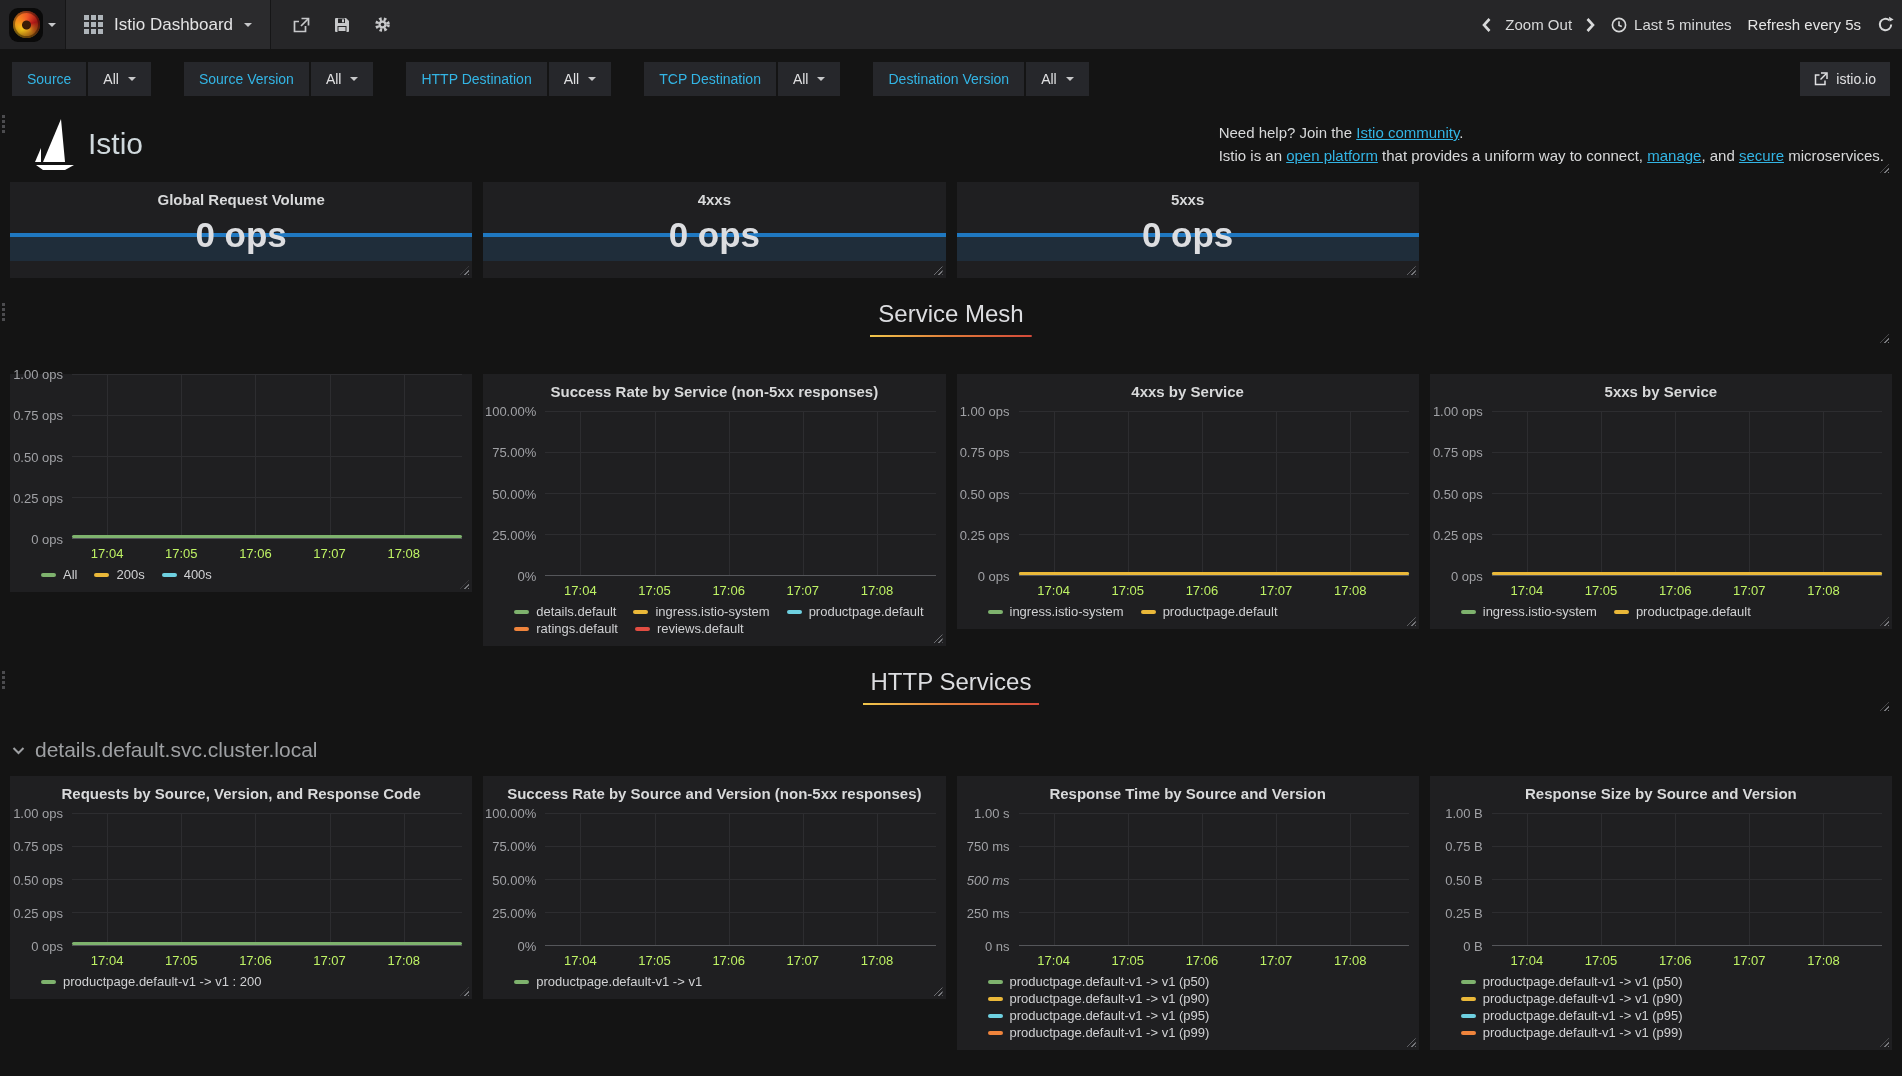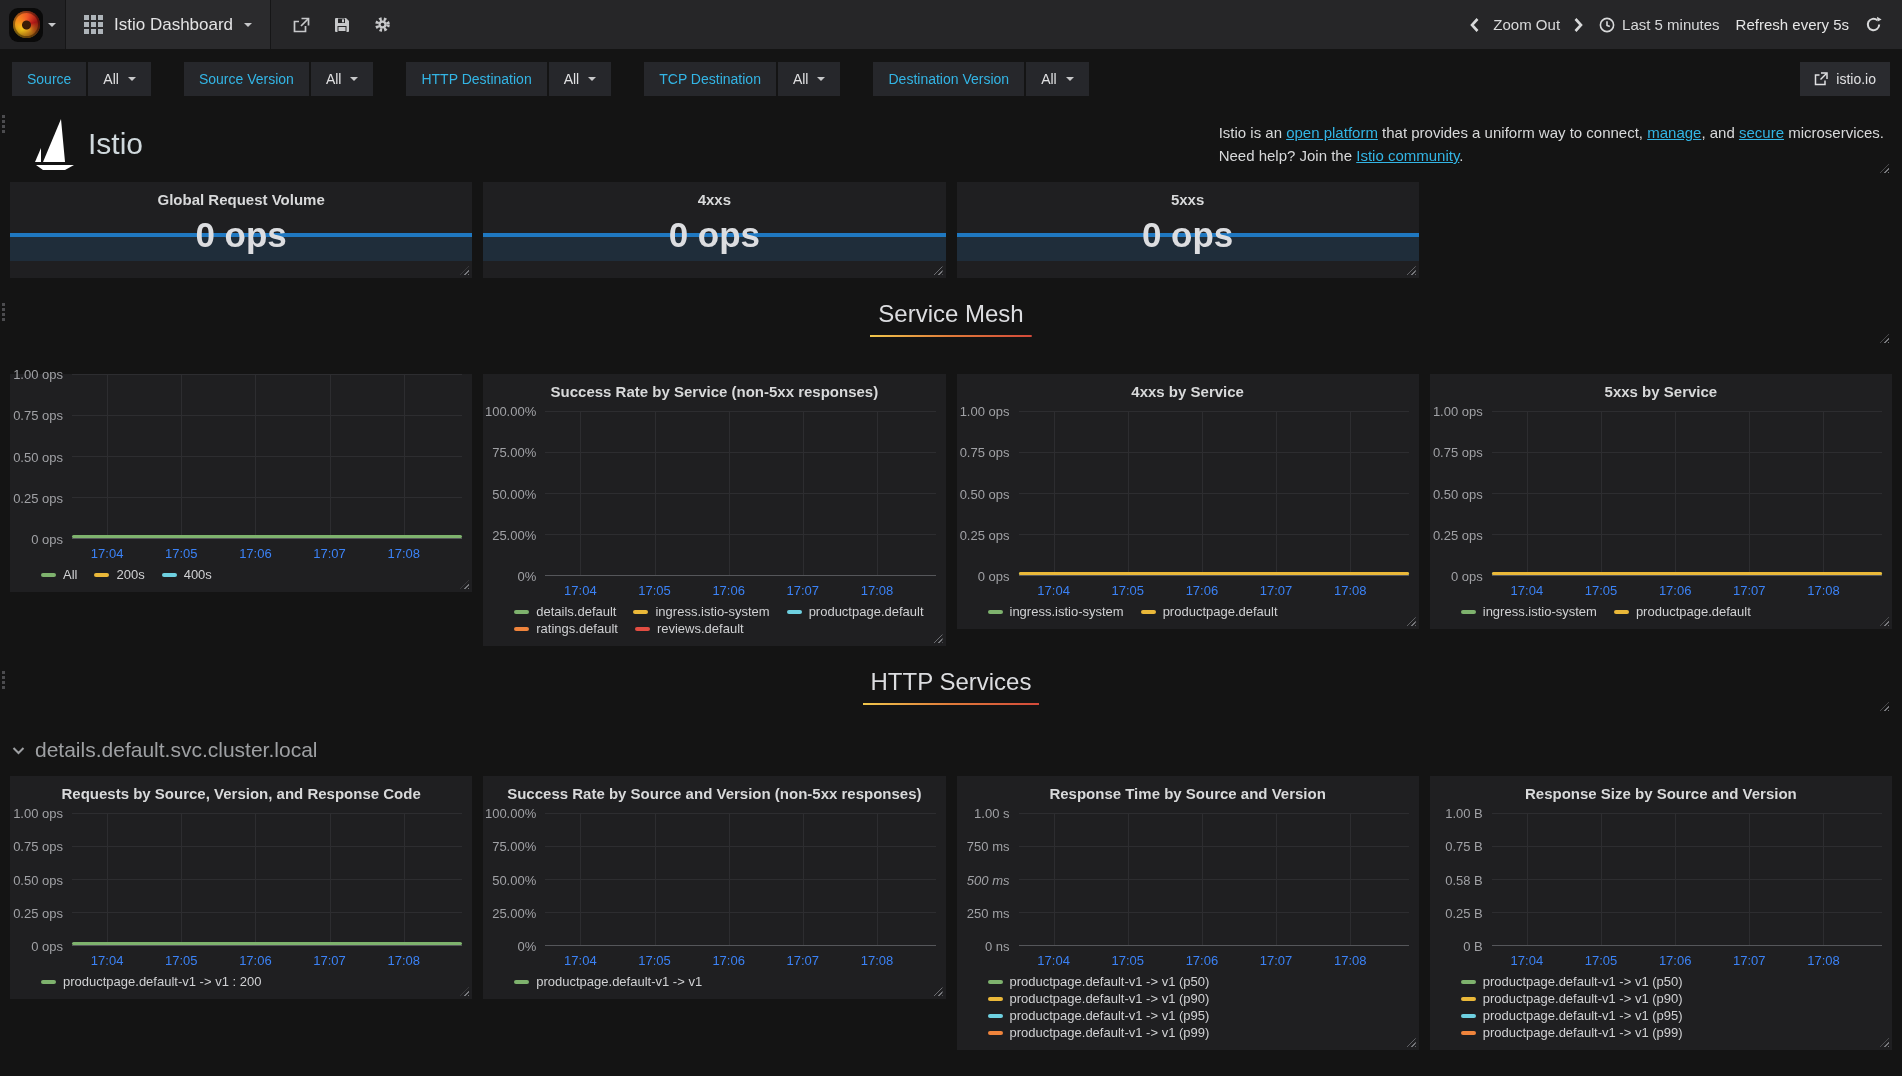--- a/index.html
+++ b/index.html
@@ -26,21 +26,21 @@
   }
   .caret { width:0; height:0; border-left:4px solid transparent; border-right:4px solid transparent;
            border-top:4px solid #c7c8ca; }
   .title-cell { display:flex; align-items:center; gap:11px; padding:0 18px;
                 background:#2b2b2d; border-right:1px solid #161617; cursor:pointer; }
   .grid-icon { display:grid; grid-template-columns:repeat(3,5px); grid-auto-rows:5px; gap:2px; }
   .grid-icon i { background:#aeb4b9; }
   .dash-title { font-size:17px; color:#e3e3e4; white-space:nowrap; }
   .nav-actions { display:flex; align-items:center; gap:24px; padding:0 22px; }
   .nav-icon { cursor:pointer; display:flex; align-items:center; }
-  .nav-right { margin-left:auto; display:flex; align-items:center; gap:16px; padding-right:20px; font-size:15px; }
+  .nav-right { margin-left:auto; display:flex; align-items:center; gap:16px; padding-right:8px; font-size:15px; }
   .zoom-group { display:flex; align-items:center; gap:14px; cursor:pointer; }
   .time-group { display:flex; align-items:center; gap:7px; cursor:pointer; }
   .refresh-label { color:#e5e5e5; cursor:pointer; }
 
   
   .submenu { display:flex; align-items:flex-start; padding:13px 12px 10px 12px; gap:33px; }
   .var-group { display:flex; gap:2px; }
   .chip { background:#26272b; height:34px; display:flex; align-items:center; padding:0 15px; font-size:14px; }
   .var-label { color:#33b5e5; }
   .var-value { color:#e0e0e2; gap:9px; cursor:pointer; }
@@ -75,21 +75,21 @@
   .chart-row.second { margin-top:14px; }
   .chart-panel { position:relative; background:#1f1f21; padding-bottom:9px; }
   .chart-title { text-align:center; font-size:15px; font-weight:700; padding:9px 0 11px 0; cursor:pointer; }
   .plot-wrap { display:flex; margin-right:10px; }
   .yaxis { width:62px; position:relative; font-size:13px; color:#a0a1a5; }
   .yaxis span { position:absolute; right:9px; transform:translateY(-50%); white-space:nowrap; }
   .plot { flex:1; position:relative; border-bottom:1px solid #55565a; }
   .hgrid { position:absolute; left:0; right:0; height:1px; background:#2d2d30; }
   .vgrid { position:absolute; top:0; bottom:0; width:1px; background:#2d2d30; }
   .flat-series { position:absolute; left:0; right:0; height:3px; border-radius:2px; }
-  .xaxis { position:relative; height:24px; margin-left:62px; margin-right:10px; font-size:13px; color:#3b82f6; }
+  .xaxis { position:relative; height:24px; margin-left:62px; margin-right:10px; font-size:13px; color:#bef264; }
   .xaxis span { position:absolute; transform:translateX(-50%); top:7px; }
   .legend { padding:3px 8px 0 31px; display:flex; flex-wrap:wrap; column-gap:17px; row-gap:0;
             font-size:13px; color:#d0d1d3; }
   .legend.vertical { flex-direction:column; }
   .legend-item { display:flex; align-items:center; gap:7px; line-height:17px; cursor:pointer; }
   .swatch { width:15px; height:4px; border-radius:2px; flex:none; }
 
   .resize-handle { position:absolute; right:3px; bottom:3px; width:9px; height:9px; cursor:nwse-resize;
     clip-path:polygon(100% 0,100% 100%,0 100%);
     background:repeating-linear-gradient(135deg,#77787c 0 1px,transparent 1px 3px); }
@@ -235,22 +235,22 @@
       </span>
     <div class="istio-brand">
       <svg width="42" height="52" viewBox="0 0 42 52">
         <polygon points="27,1 31,44 9,44" fill="#ffffff"></polygon>
         <polygon points="7,30 7,44 1,44" fill="#ffffff"></polygon>
         <polygon points="2,47 40,47 31,52 9,52" fill="#ffffff"></polygon>
       </svg>
       <span class="istio-title">Istio</span>
     </div>
     <div class="intro-text">
+      <div id="intro-line2"><span>Need help? Join the </span><span class="link">Istio community</span><span>.</span></div>
       <div id="intro-line1"><span>Istio is an </span><span class="link">open platform</span><span> that provides a uniform way to connect, </span><span class="link">manage</span><span>, and </span><span class="link">secure</span><span> microservices.</span></div>
-      <div id="intro-line2"><span>Need help? Join the </span><span class="link">Istio community</span><span>.</span></div>
     </div>
     <span class="resize-handle"></span>
   </div>
 
   <div class="stat-row" id="stat-row">
 
   <div class="stat-panel">
         <div class="stat-title">Global Request Volume</div>
         <div class="stat-value">0 ops</div>
         <div class="spark-fill"></div>
@@ -613,21 +613,21 @@
           </div>
         </div>
         <span class="resize-handle"></span>
       </div>
       <div class="chart-panel">
         <div class="chart-title">Response Size by Source and Version</div>
         <div class="plot-wrap">
           <div class="yaxis" style="height: 133px;">
             <span style="top: 0%;">1.00 B</span>
             <span style="top: 25%;">0.75 B</span>
-            <span style="top: 50%;">0.58 B</span>
+            <span style="top: 50%;">0.50 B</span>
             <span style="top: 75%;">0.25 B</span>
             <span style="top: 100%;">0 B</span>
           </div>
           <div class="plot" style="height: 133px;">
             <div class="hgrid" style="top: 0%;"></div>
             <div class="hgrid" style="top: 25%;"></div>
             <div class="hgrid" style="top: 50%;"></div>
             <div class="hgrid" style="top: 75%;"></div>
             <div class="vgrid" style="left: 9%;"></div>
             <div class="vgrid" style="left: 28%;"></div>

